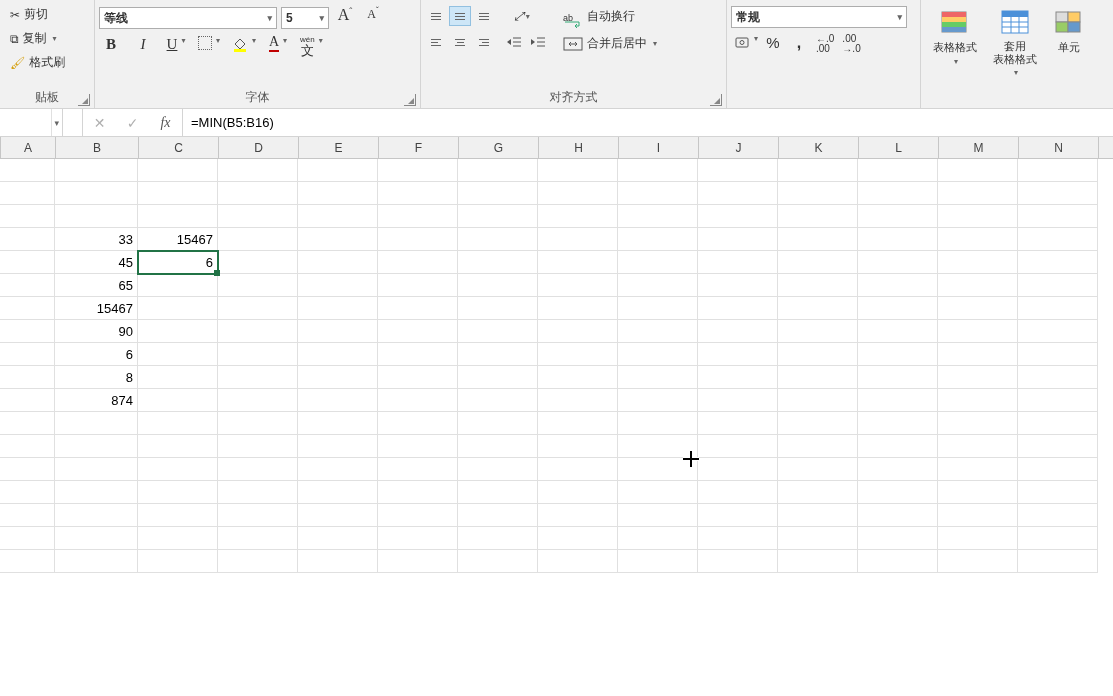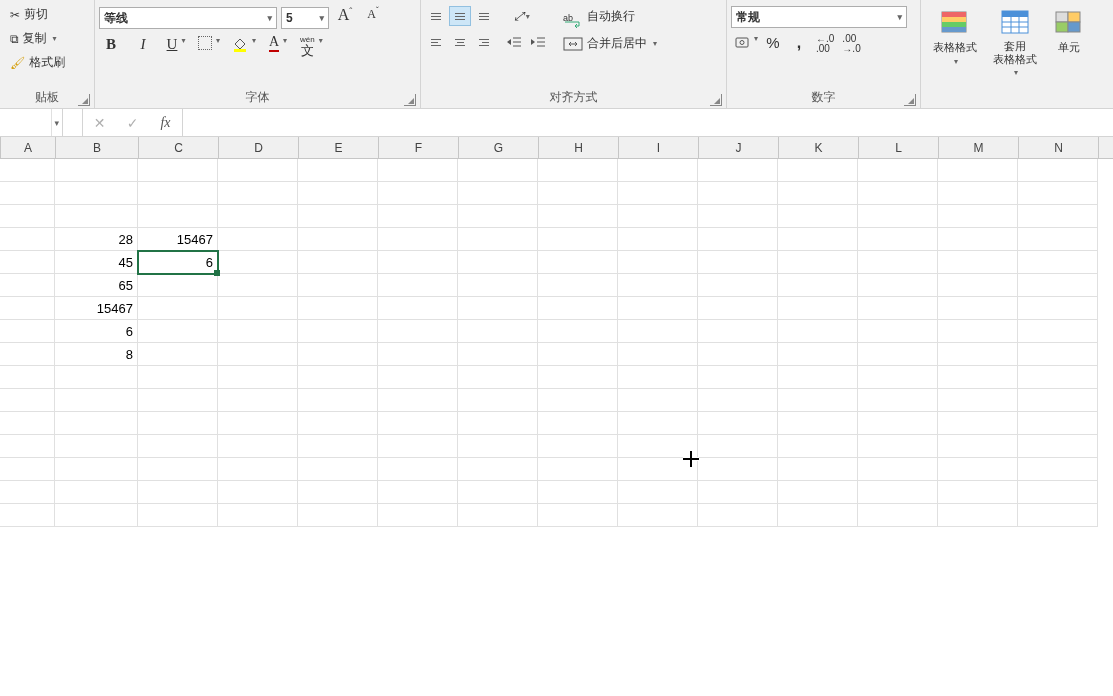--- a/index.html
+++ b/index.html
@@ -442,24 +442,20 @@
               </span>
           </div>
           <div class="btn-icon">
             <span style="font-size:10px;display:inline-flex;flex-direction:column;line-height:1">
                 <span>.00</span>
                 <span>→.0</span>
               </span>
           </div>
         </div>
       </div>
-    </div>
-    <div class="group-label">
-      <span>数字</span>
-      <span class="dlg-launcher"></span>
     </div>
   </div>
 
   <div class="ribbon-group" style="width:192px;border-right:none">
     <div class="group-body">
       <div class="style-big">
         <span class="style-icon">
           <svg width="32" height="32">
               <rect x="3" y="6" width="24" height="20" fill="#fff" stroke="#888"></rect>
               <rect x="3" y="6" width="24" height="5" fill="#e66"></rect>
@@ -506,20 +502,21 @@
   <div class="namebox">
     <input type="text" value="" style="">
     <div class="nb-arrow">▾</div>
   </div>
   <div style="width:20px;border-right:1px solid #d4d4d4"></div>
   <div class="fn-btns">
     <span class="fn-btn">✕</span>
     <span class="fn-btn">✓</span>
     <span class="fn-btn fx">fx</span>
   </div>
+  <input class="formula-input" type="text" value="=MIN(B5:B16)" style="">
 </div>
 
 <div class="grid">
   <div class="col-headers">
     <div class="corner"></div>
 
   <div class="col-h" style="width: 55px;">A</div>
       <div class="col-h" style="width: 83px;">B</div>
       <div class="col-h" style="width: 80px;">C</div>
       <div class="col-h" style="width: 80px;">D</div>
@@ -578,21 +575,21 @@
         <div class="cell" style="width: 80px;"></div>
         <div class="cell" style="width: 80px;"></div>
         <div class="cell" style="width: 80px;"></div>
         <div class="cell" style="width: 80px;"></div>
         <div class="cell" style="width: 80px;"></div>
         <div class="cell" style="width: 80px;"></div>
         <div class="cell" style="width: 80px;"></div>
       </div>
       <div class="row">
         <div class="cell" style="width: 55px;"></div>
-        <div class="cell" style="width: 83px;">28</div>
+        <div class="cell" style="width: 83px;">33</div>
         <div class="cell" style="width: 80px;">15467</div>
         <div class="cell" style="width: 80px;"></div>
         <div class="cell" style="width: 80px;"></div>
         <div class="cell" style="width: 80px;"></div>
         <div class="cell" style="width: 80px;"></div>
         <div class="cell" style="width: 80px;"></div>
         <div class="cell" style="width: 80px;"></div>
         <div class="cell" style="width: 80px;"></div>
         <div class="cell" style="width: 80px;"></div>
         <div class="cell" style="width: 80px;"></div>
@@ -642,37 +639,69 @@
         <div class="cell" style="width: 80px;"></div>
         <div class="cell" style="width: 80px;"></div>
         <div class="cell" style="width: 80px;"></div>
         <div class="cell" style="width: 80px;"></div>
         <div class="cell" style="width: 80px;"></div>
         <div class="cell" style="width: 80px;"></div>
         <div class="cell" style="width: 80px;"></div>
       </div>
       <div class="row">
         <div class="cell" style="width: 55px;"></div>
+        <div class="cell" style="width: 83px;">90</div>
+        <div class="cell" style="width: 80px;"></div>
+        <div class="cell" style="width: 80px;"></div>
+        <div class="cell" style="width: 80px;"></div>
+        <div class="cell" style="width: 80px;"></div>
+        <div class="cell" style="width: 80px;"></div>
+        <div class="cell" style="width: 80px;"></div>
+        <div class="cell" style="width: 80px;"></div>
+        <div class="cell" style="width: 80px;"></div>
+        <div class="cell" style="width: 80px;"></div>
+        <div class="cell" style="width: 80px;"></div>
+        <div class="cell" style="width: 80px;"></div>
+        <div class="cell" style="width: 80px;"></div>
+      </div>
+      <div class="row">
+        <div class="cell" style="width: 55px;"></div>
         <div class="cell" style="width: 83px;">6</div>
         <div class="cell" style="width: 80px;"></div>
         <div class="cell" style="width: 80px;"></div>
         <div class="cell" style="width: 80px;"></div>
         <div class="cell" style="width: 80px;"></div>
         <div class="cell" style="width: 80px;"></div>
         <div class="cell" style="width: 80px;"></div>
         <div class="cell" style="width: 80px;"></div>
         <div class="cell" style="width: 80px;"></div>
         <div class="cell" style="width: 80px;"></div>
         <div class="cell" style="width: 80px;"></div>
         <div class="cell" style="width: 80px;"></div>
         <div class="cell" style="width: 80px;"></div>
       </div>
       <div class="row">
         <div class="cell" style="width: 55px;"></div>
         <div class="cell" style="width: 83px;">8</div>
+        <div class="cell" style="width: 80px;"></div>
+        <div class="cell" style="width: 80px;"></div>
+        <div class="cell" style="width: 80px;"></div>
+        <div class="cell" style="width: 80px;"></div>
+        <div class="cell" style="width: 80px;"></div>
+        <div class="cell" style="width: 80px;"></div>
+        <div class="cell" style="width: 80px;"></div>
+        <div class="cell" style="width: 80px;"></div>
+        <div class="cell" style="width: 80px;"></div>
+        <div class="cell" style="width: 80px;"></div>
+        <div class="cell" style="width: 80px;"></div>
+        <div class="cell" style="width: 80px;"></div>
+      </div>
+      <div class="row">
+        <div class="cell" style="width: 55px;"></div>
+        <div class="cell" style="width: 83px;">874</div>
         <div class="cell" style="width: 80px;"></div>
         <div class="cell" style="width: 80px;"></div>
         <div class="cell" style="width: 80px;"></div>
         <div class="cell" style="width: 80px;"></div>
         <div class="cell" style="width: 80px;"></div>
         <div class="cell" style="width: 80px;"></div>
         <div class="cell" style="width: 80px;"></div>
         <div class="cell" style="width: 80px;"></div>
         <div class="cell" style="width: 80px;"></div>
         <div class="cell" style="width: 80px;"></div>

